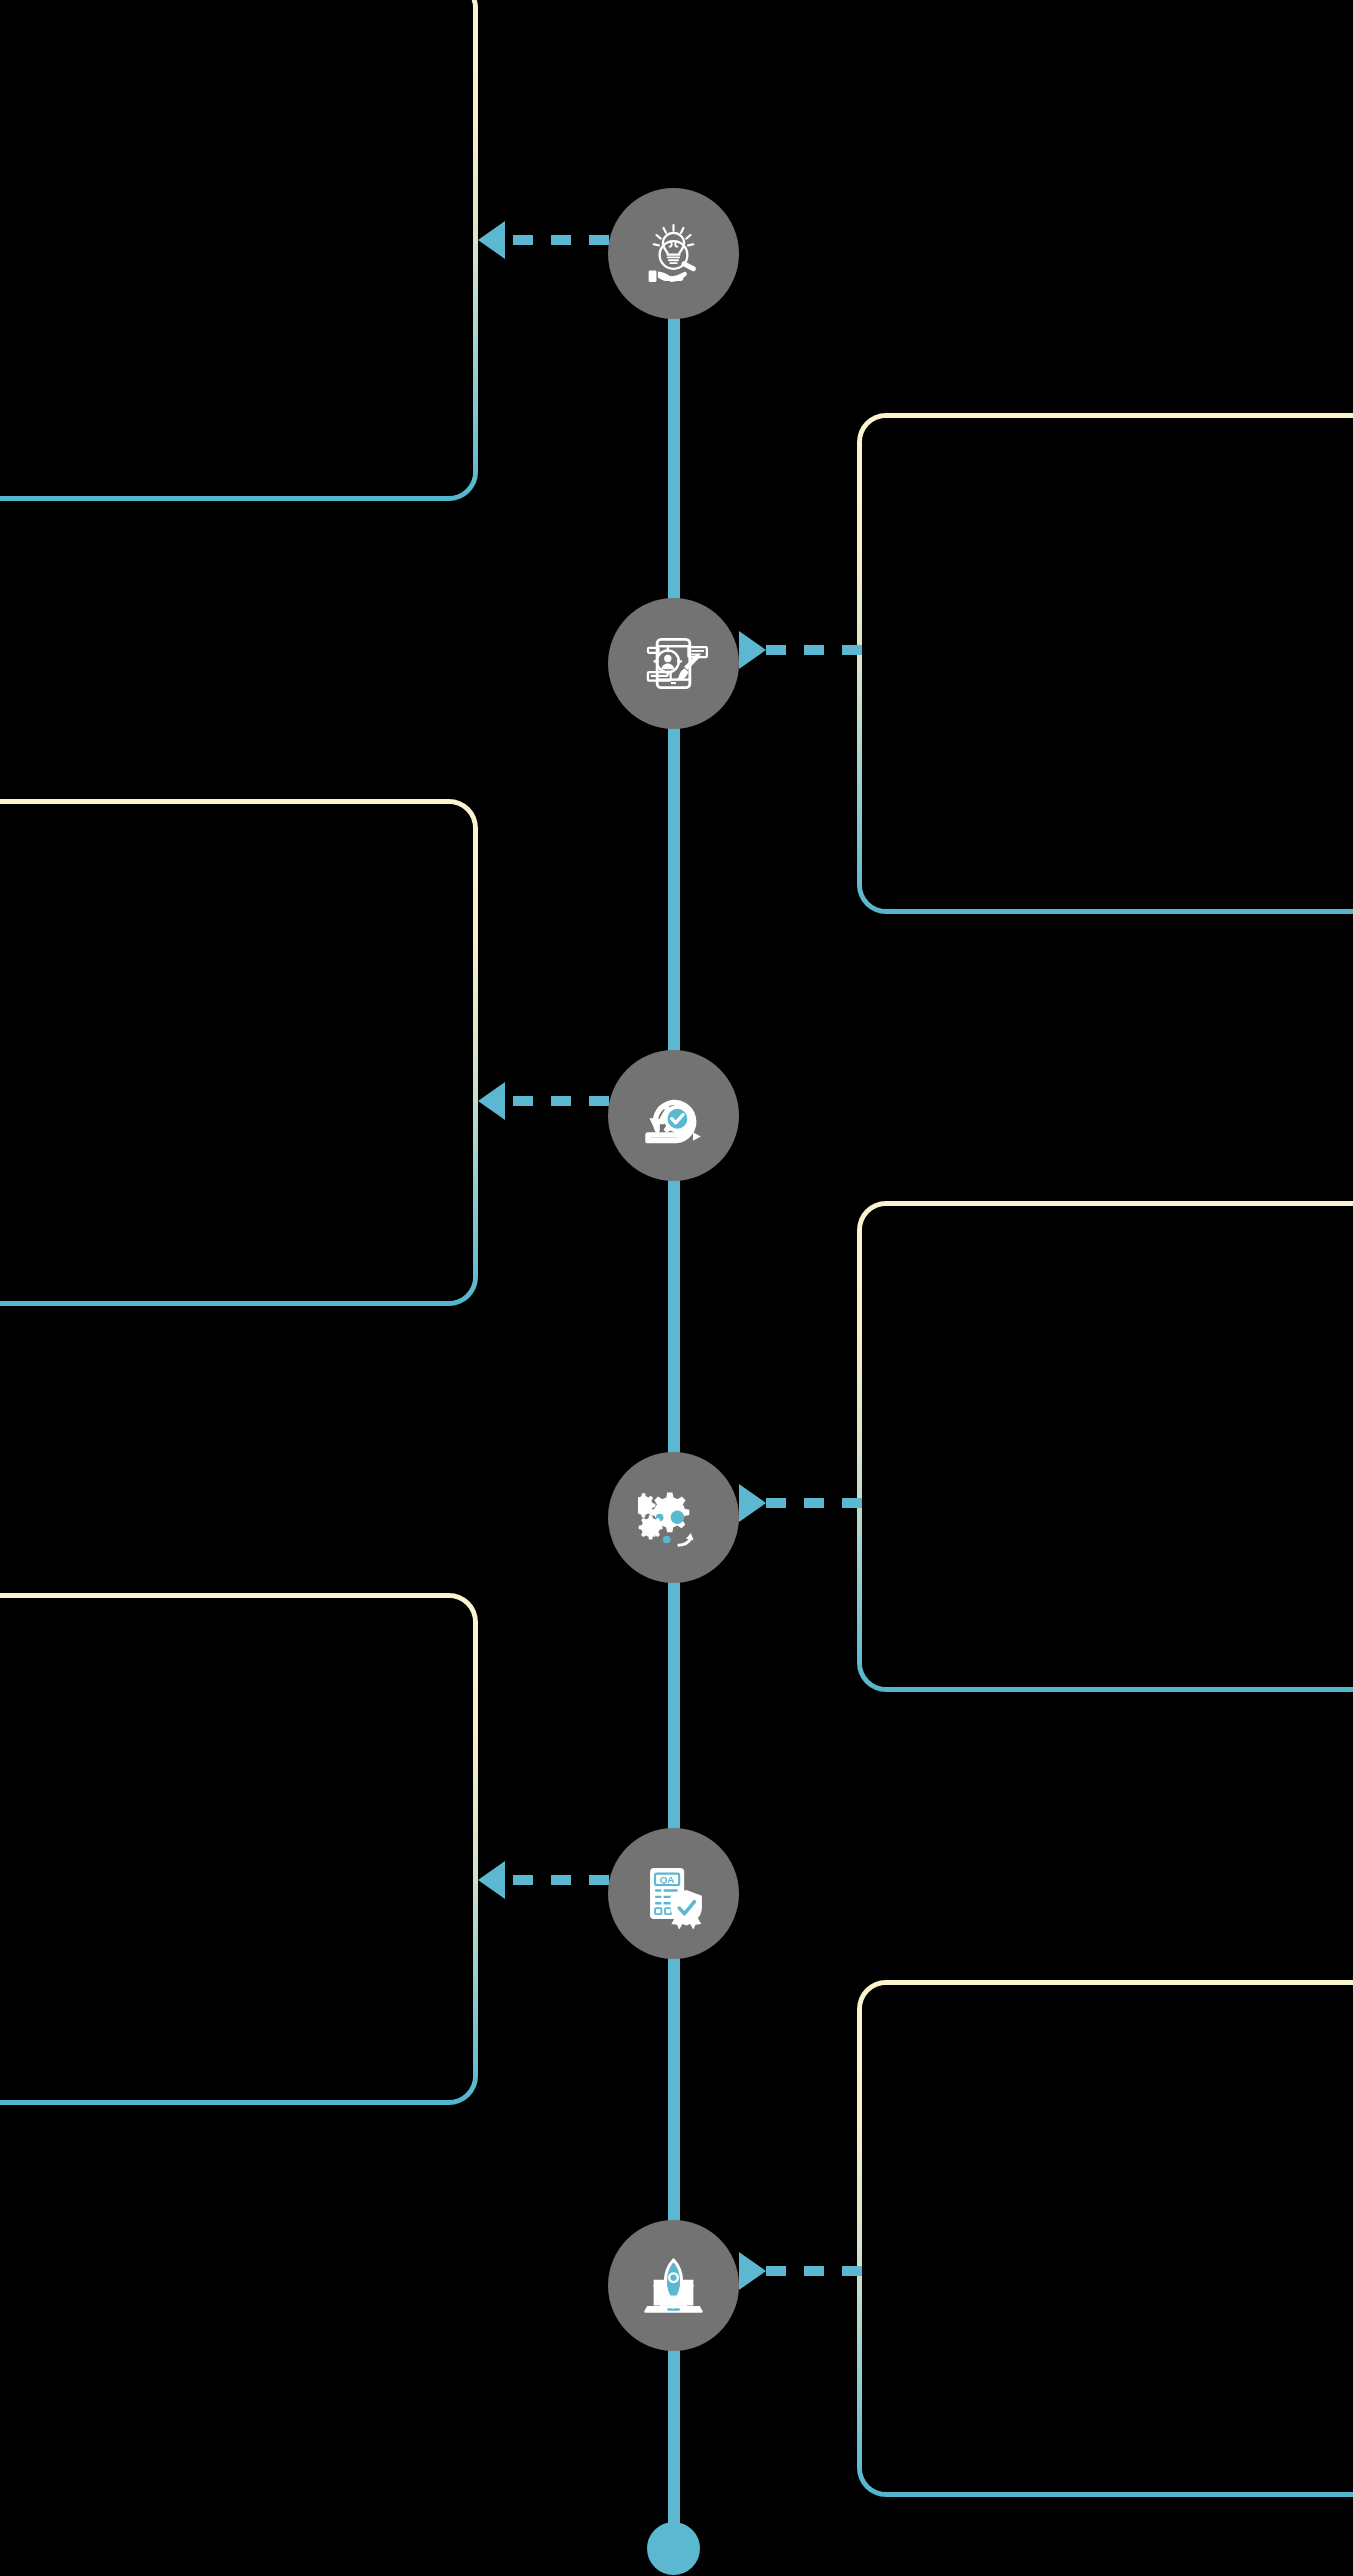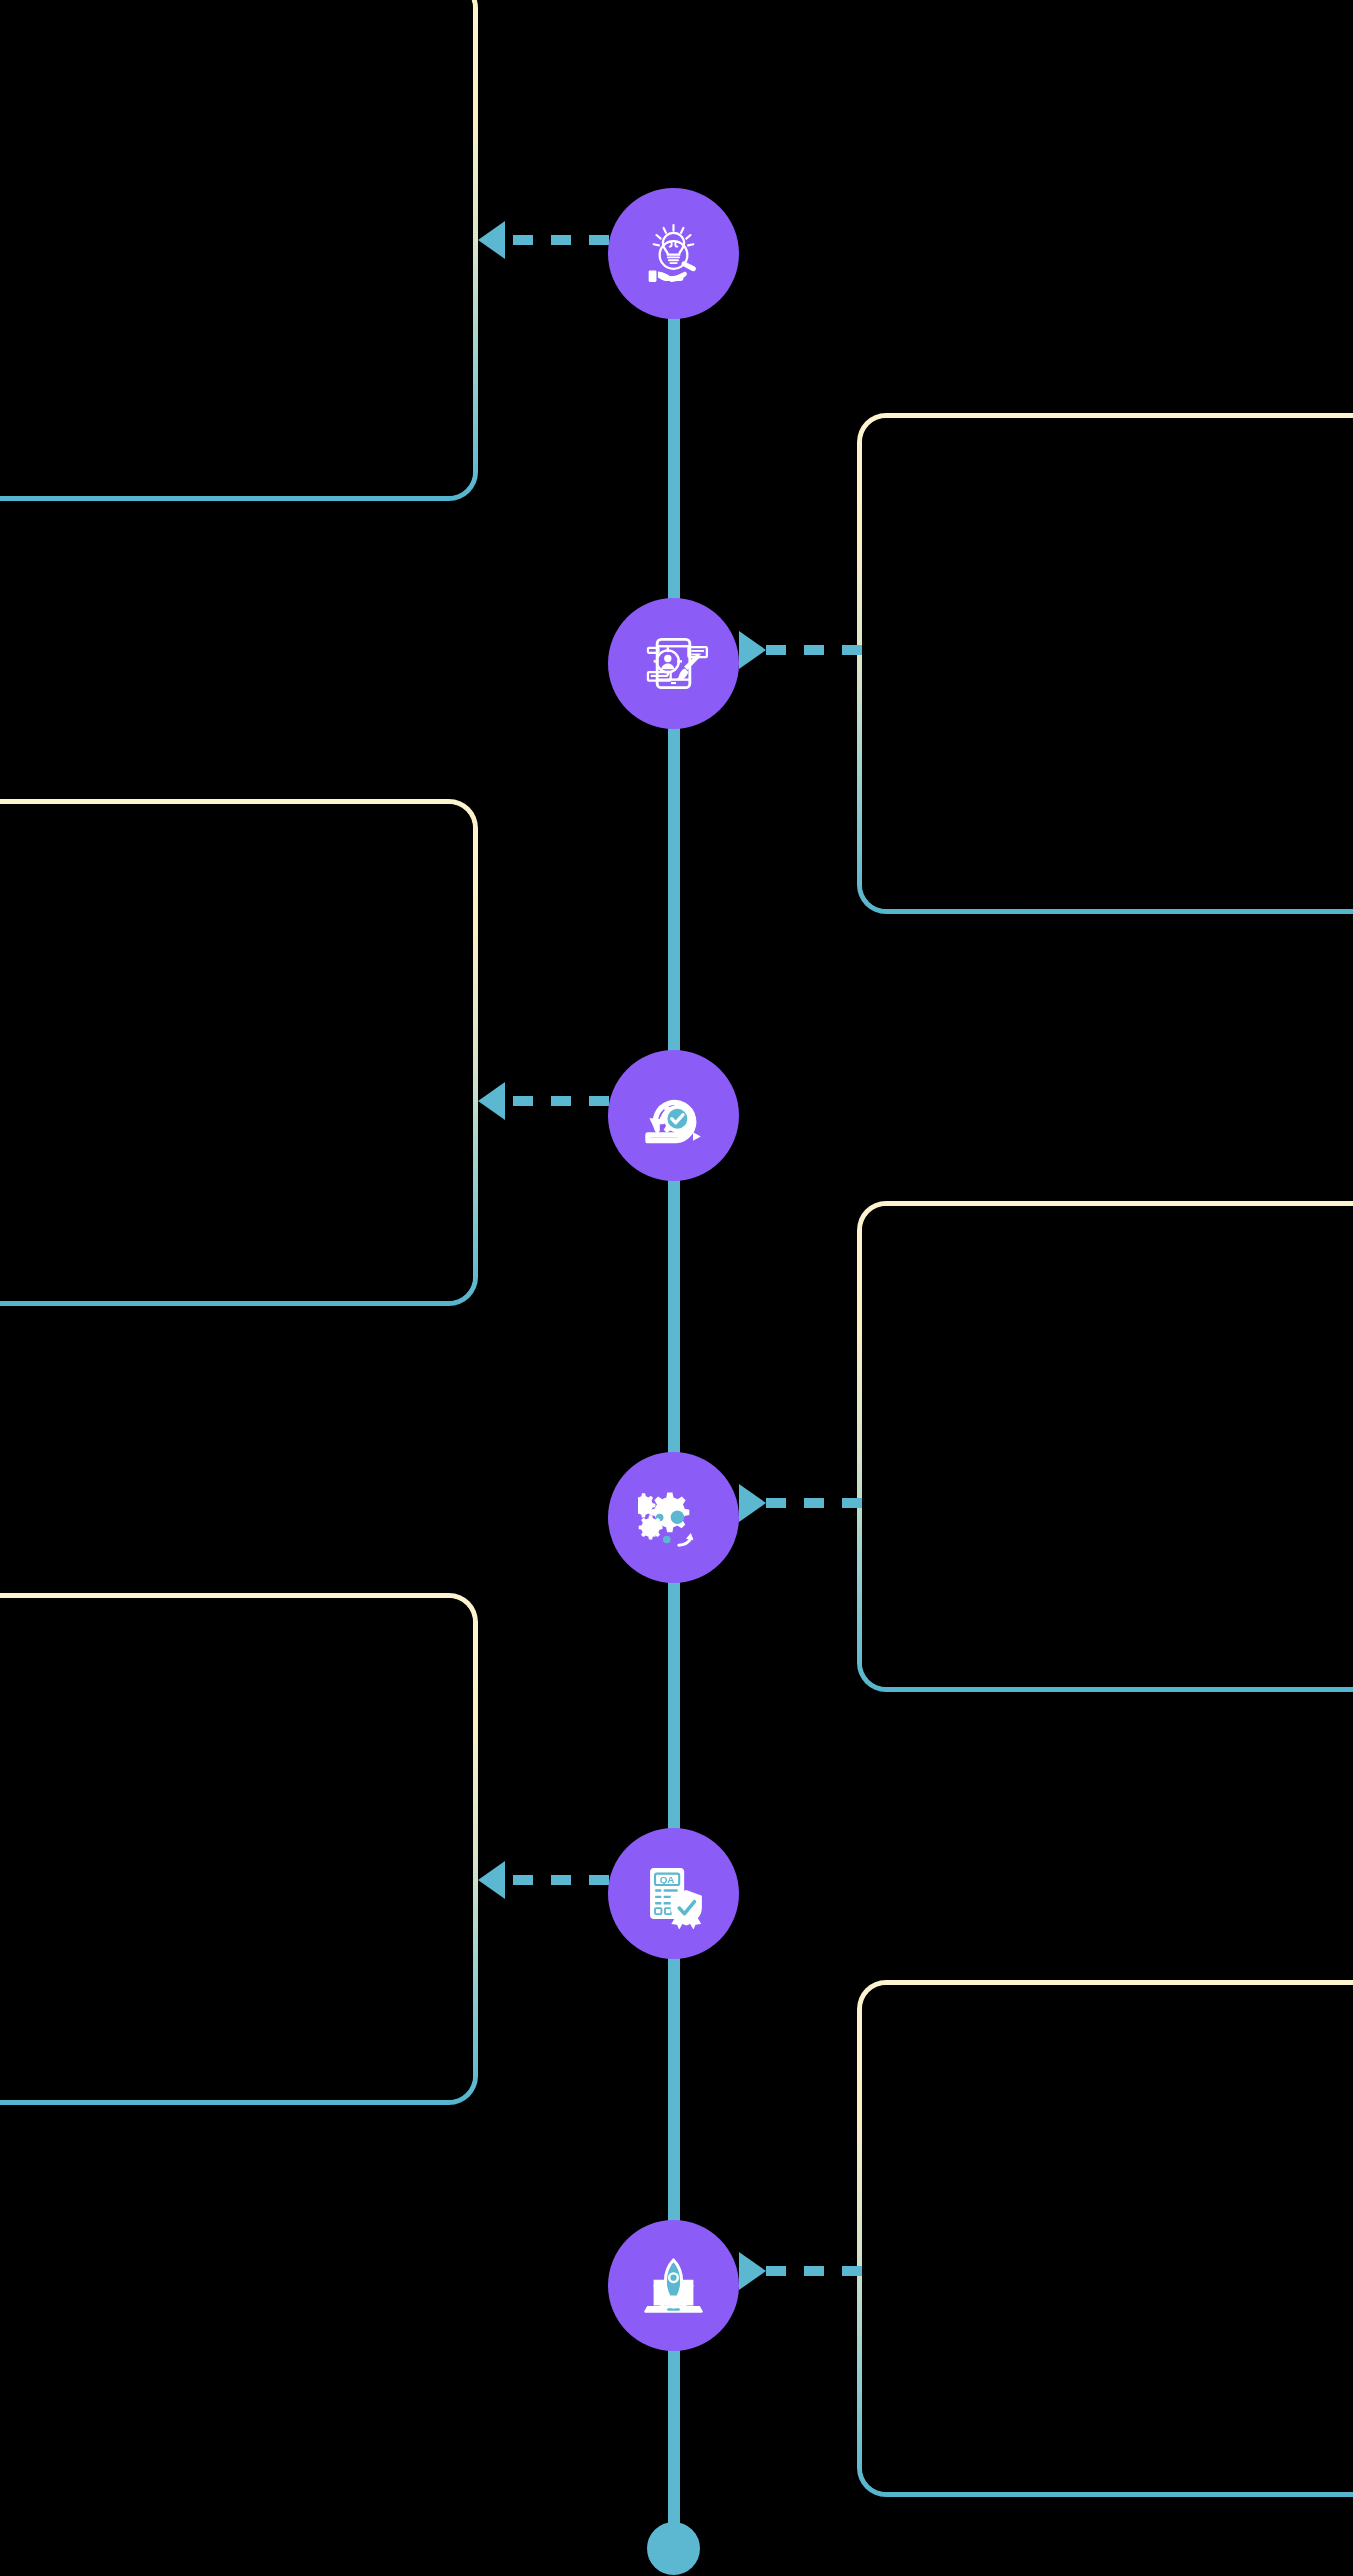--- a/index.html
+++ b/index.html
@@ -5,21 +5,21 @@
   html,body{margin:0;padding:0;background:#000;}
   body{width:1354px;height:2576px;position:relative;overflow:hidden;
        font-family:"Liberation Sans",sans-serif;}
   #stage{position:absolute;inset:0;width:1354px;height:2576px;background:#000000;}
 
   
   .spine{position:absolute;left:668px;width:11.5px;background:#5BB8D0;}
 
   
   .node{position:absolute;width:131px;height:131px;border-radius:50%;
-        background:#8b5cf6;display:flex;align-items:center;justify-content:center;}
+        background:#737373;display:flex;align-items:center;justify-content:center;}
   .node svg{width:71px;height:71px;display:block;}
 
   
   .end-dot{position:absolute;width:53px;height:53px;border-radius:50%;background:#5BB8D0;}
 
   
   .card{position:absolute;border-radius:29px;background:#000;
         padding:5.2px;box-sizing:border-box;}
   .card .inner{width:100%;height:100%;background:#000;border-radius:25px;}
   .card.grad{

